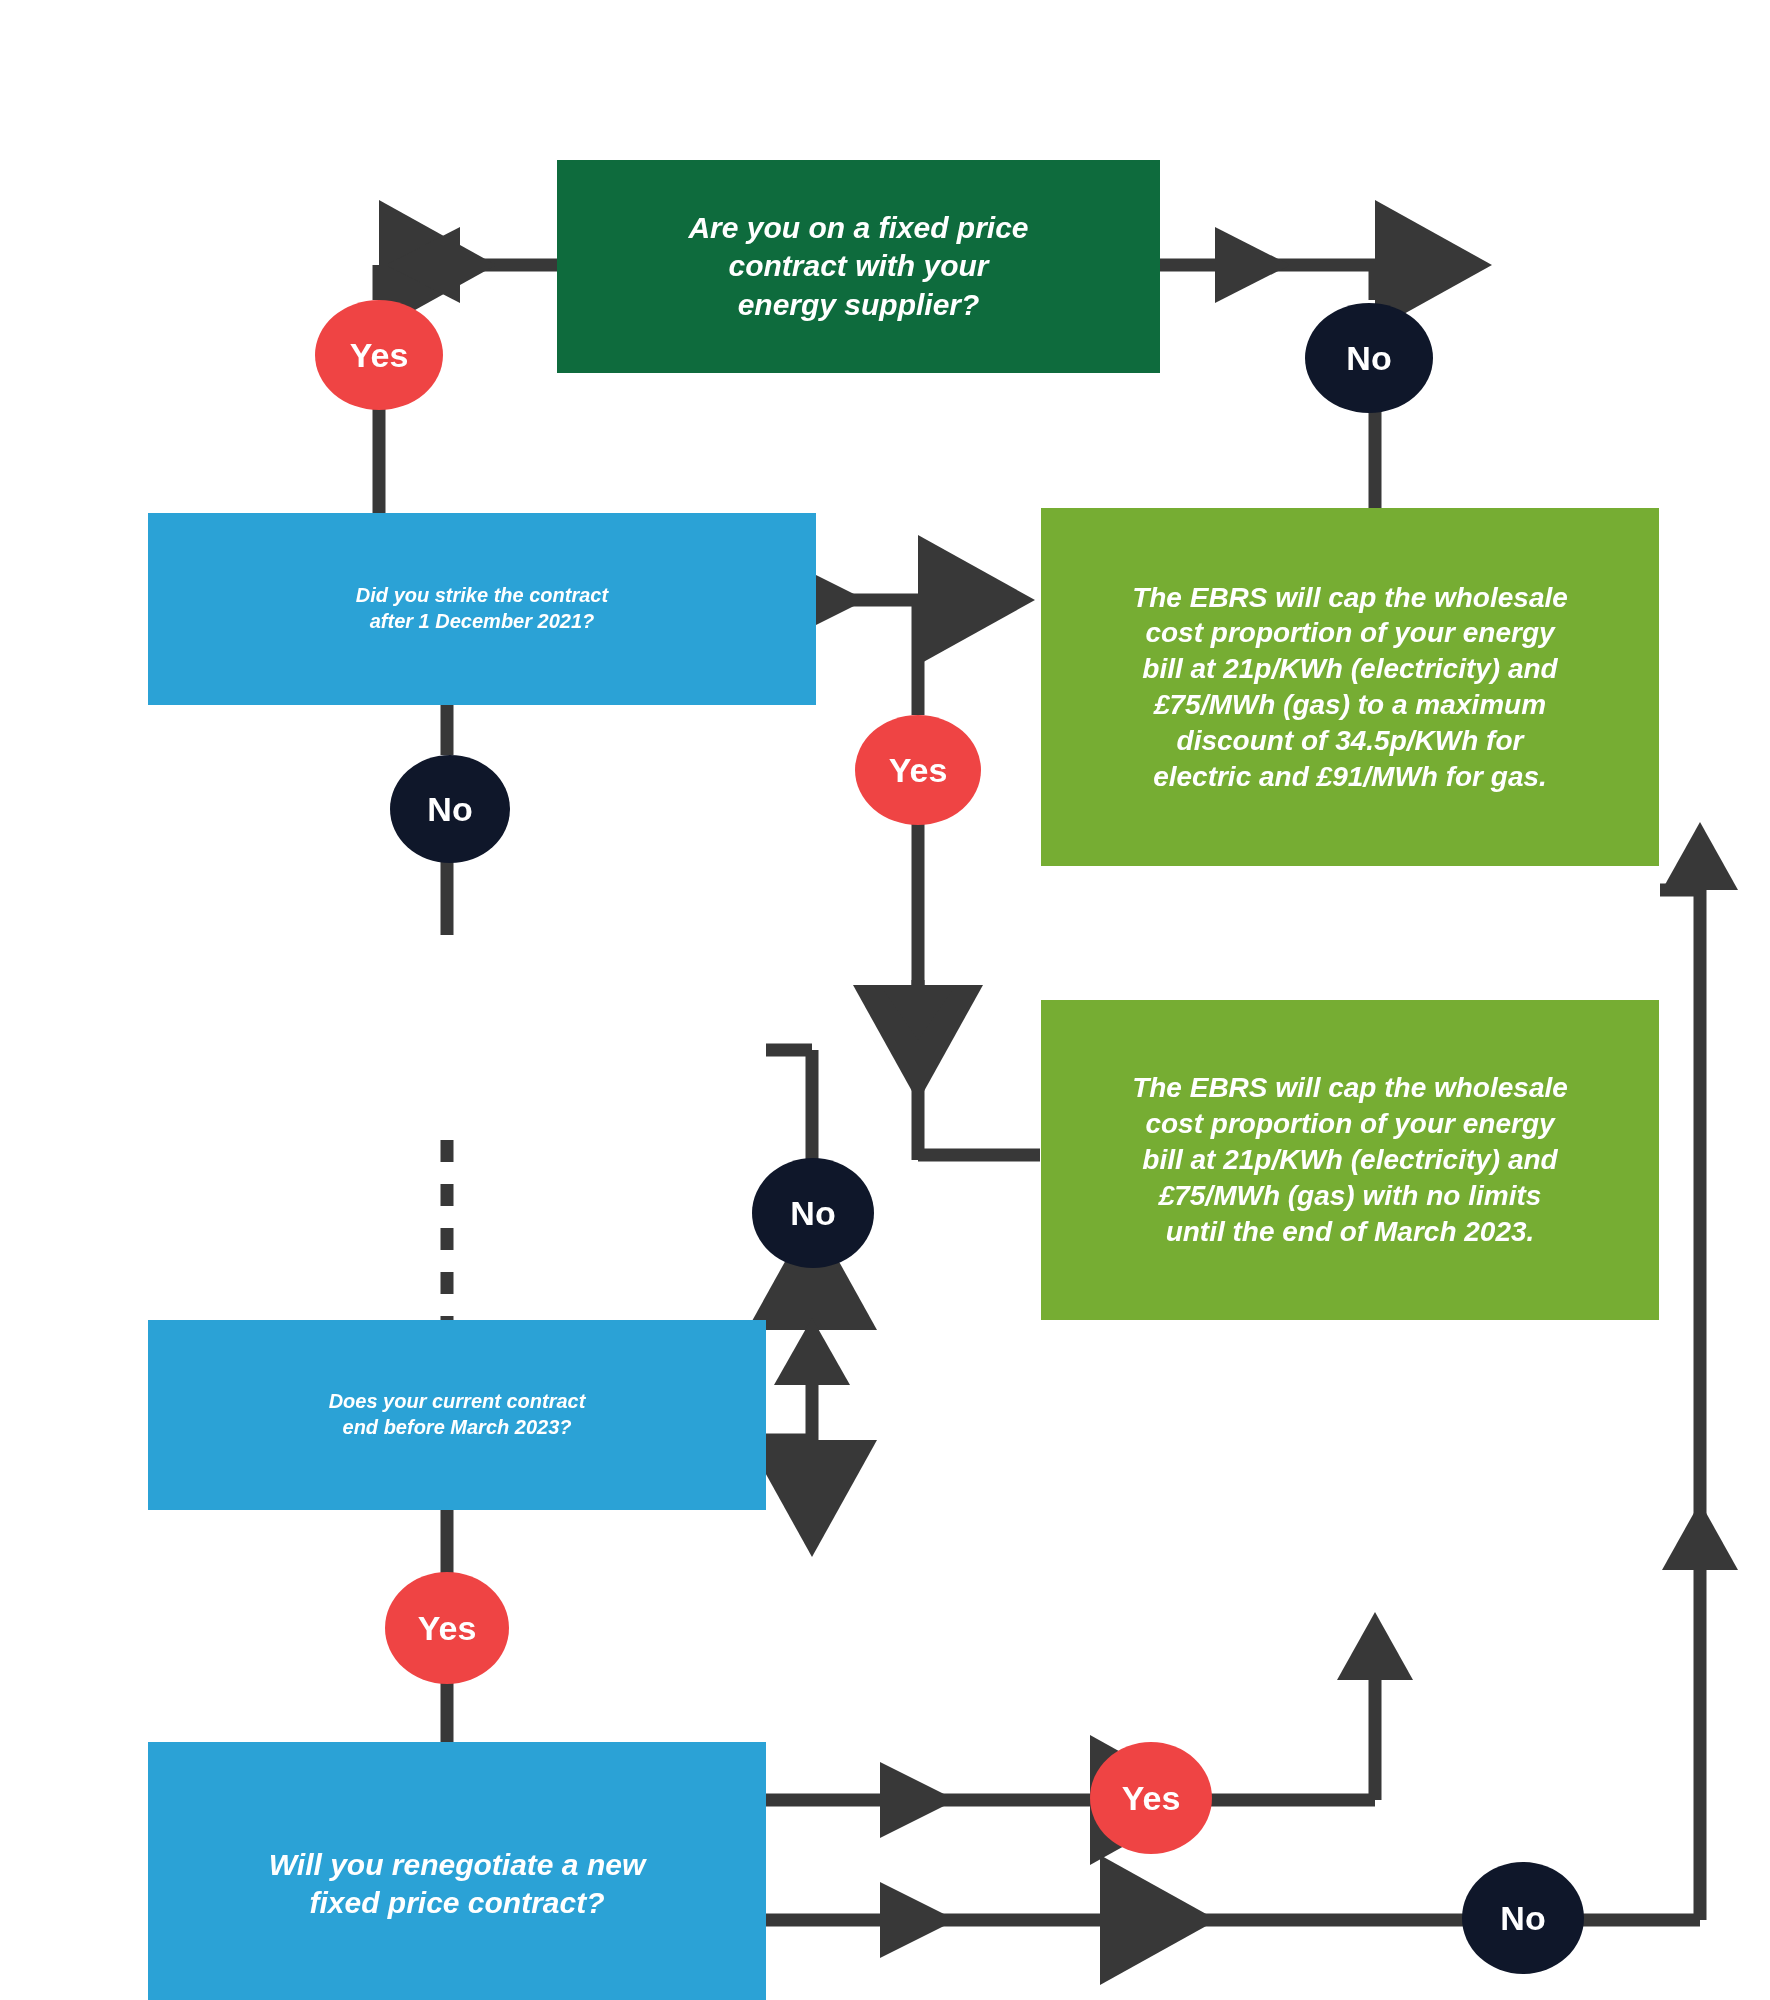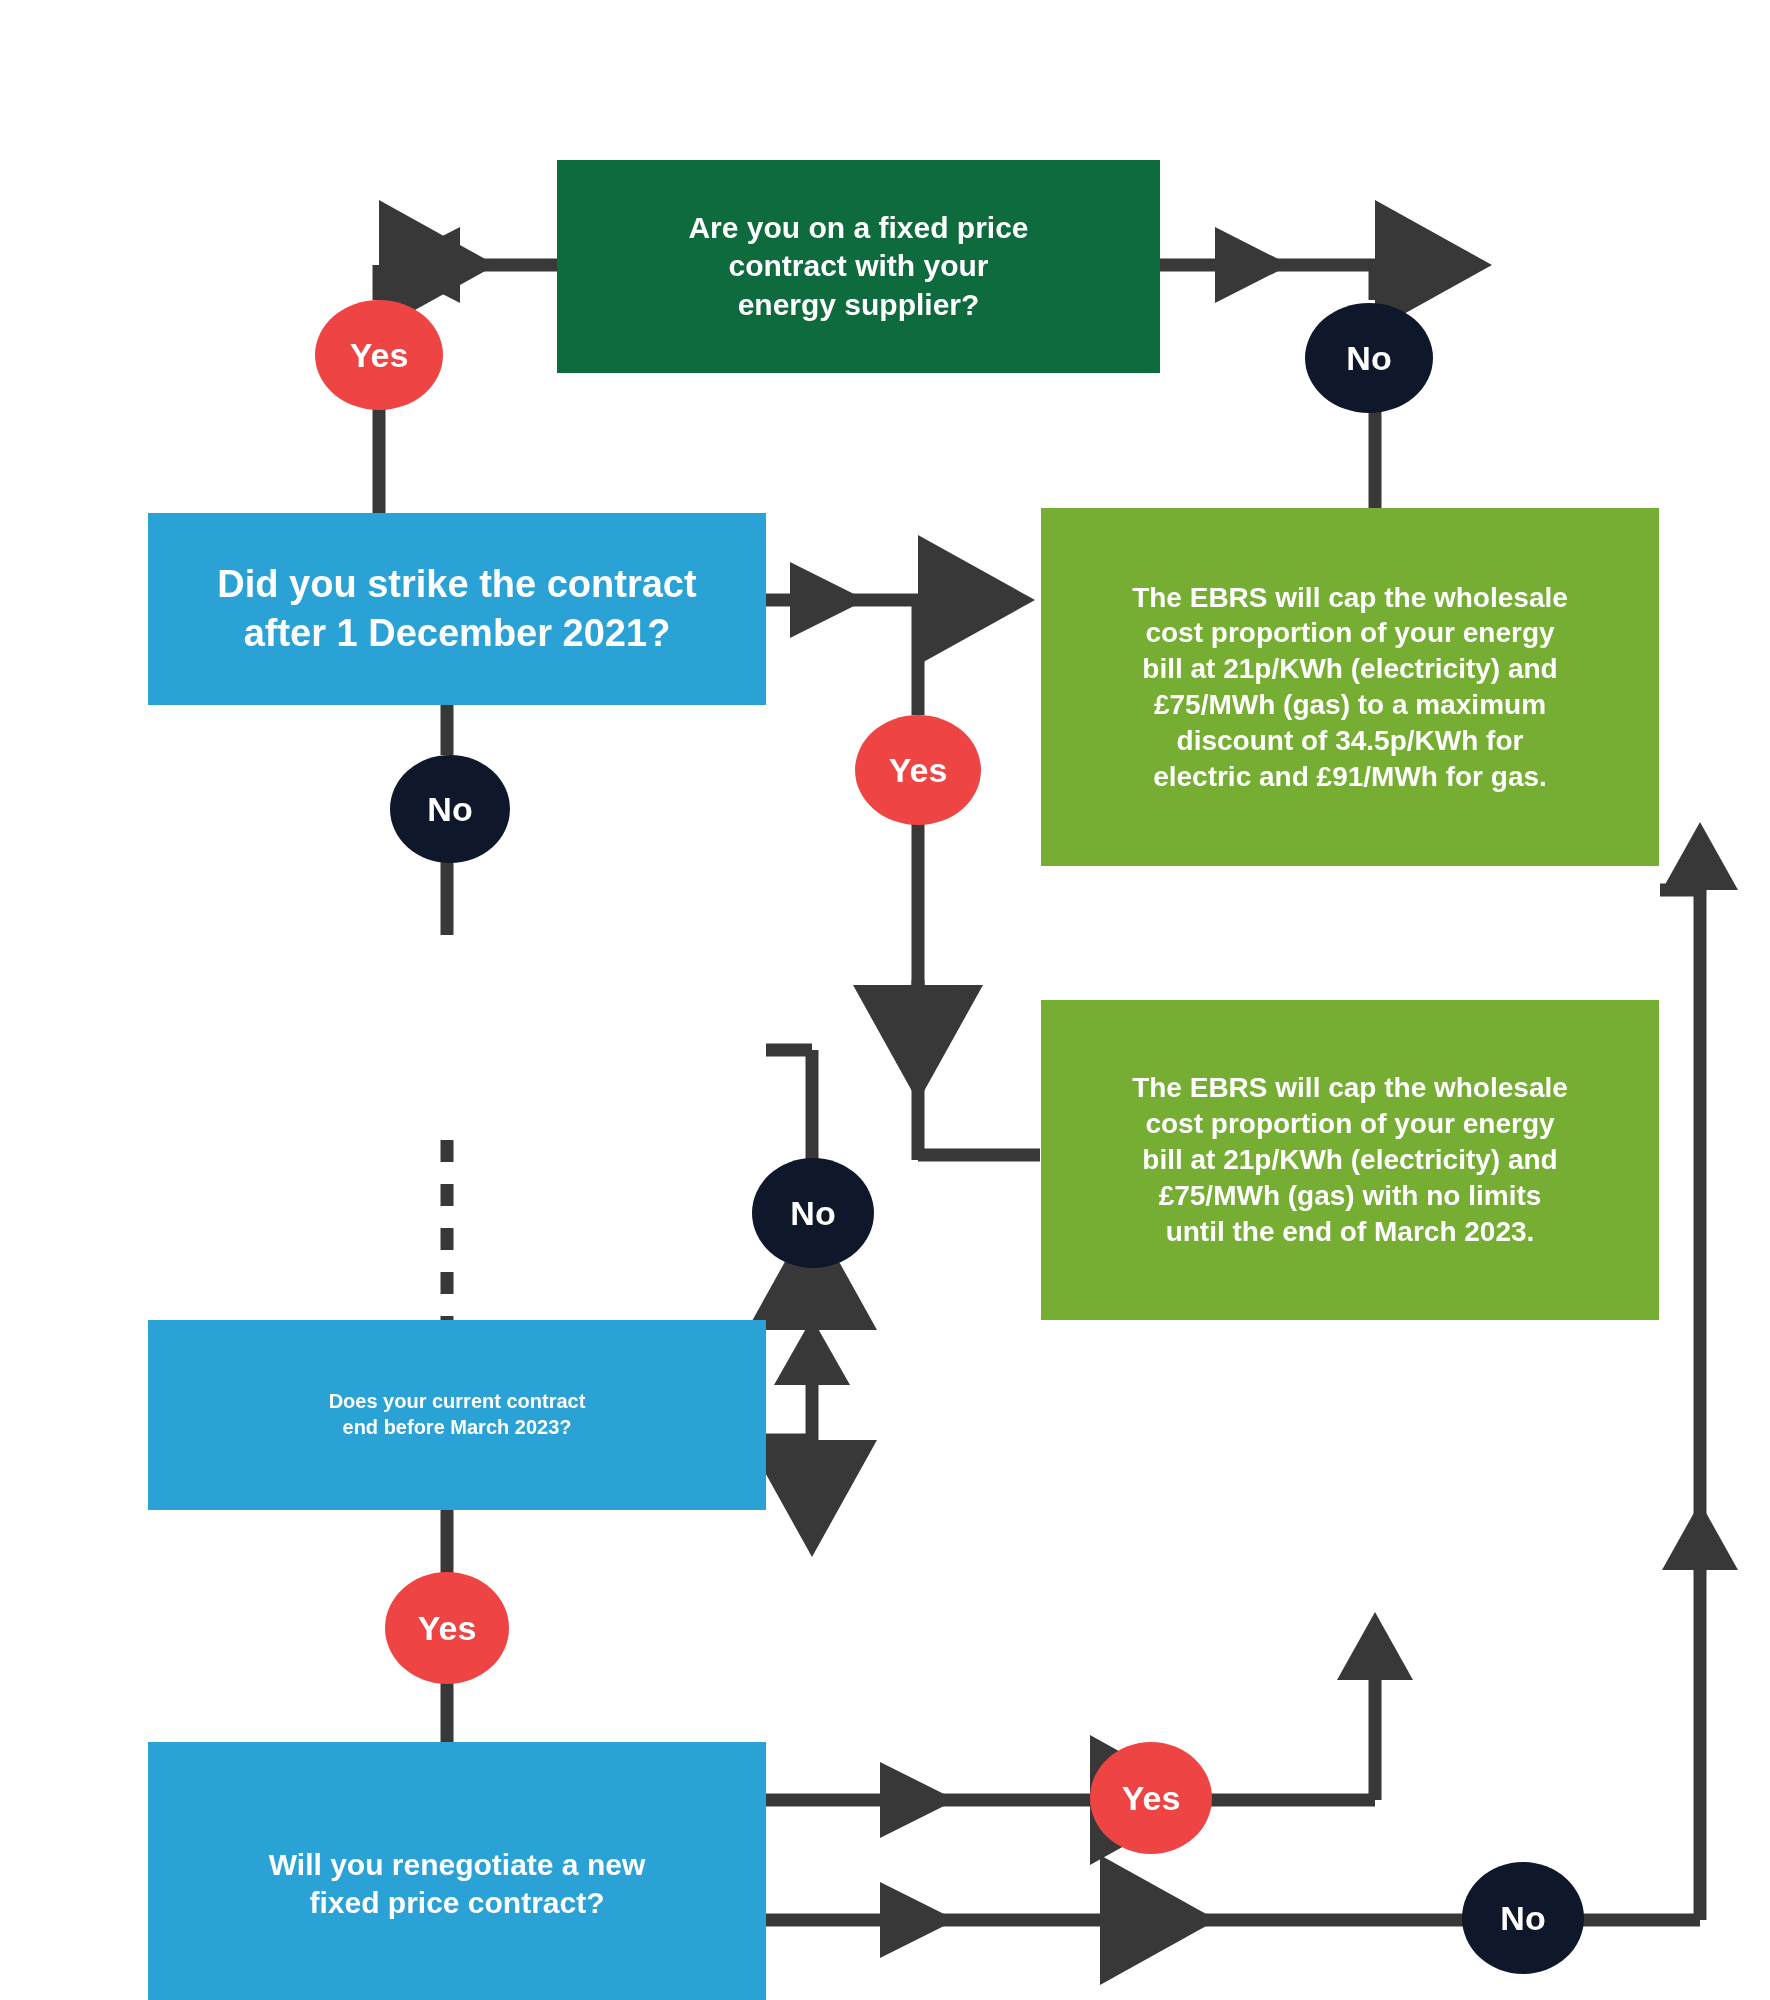--- a/index.html
+++ b/index.html
@@ -30,20 +30,21 @@
     position: absolute;
     box-sizing: border-box;
     display: flex;
     align-items: center;
     justify-content: center;
     text-align: center;
     color: #ffffff;
     line-height: 1.28;
     font-weight: 700;
     z-index: 3;
+    font-style: italic;
   }
   .node-text {
     width: 100%;
     white-space: pre-line;
   }
   .box-dark-green { background: #0e6b3d; }
   .box-blue       { background: #2ba2d6; }
   .box-green      { background: #76ad33; text-align: center; }
 
   .badge {
@@ -149,21 +150,21 @@
   </div>
 
   <div class="badge badge-dark" style="left:315px; top:300px; width:128px; height:110px; font-size:34px;">
     <span>Yes</span>
   </div>
 
   <div class="badge badge-light" style="left:1305px; top:303px; width:128px; height:110px; font-size:34px;">
     <span>No</span>
   </div>
 
-  <div class="node box-blue" style="left:148px; top:513px; width:618px; height:192px; font-size:38px; padding:0 30px;justify-content:center;">
+  <div class="node box-blue" style="left:148px; top:513px; width:668px; height:192px; font-size:20px; padding:0 30px;justify-content:center;">
     <div class="node-text">Did you strike the contract
 after 1 December 2021?</div>
   </div>
 
   <div class="node box-green" style="left:1041px; top:508px; width:618px; height:358px; font-size:28px; padding:0 34px;">
     <div class="node-text">The EBRS will cap the wholesale
 cost proportion of your energy
 bill at 21p/KWh (electricity) and
 £75/MWh (gas) to a maximum
 discount of 34.5p/KWh for

